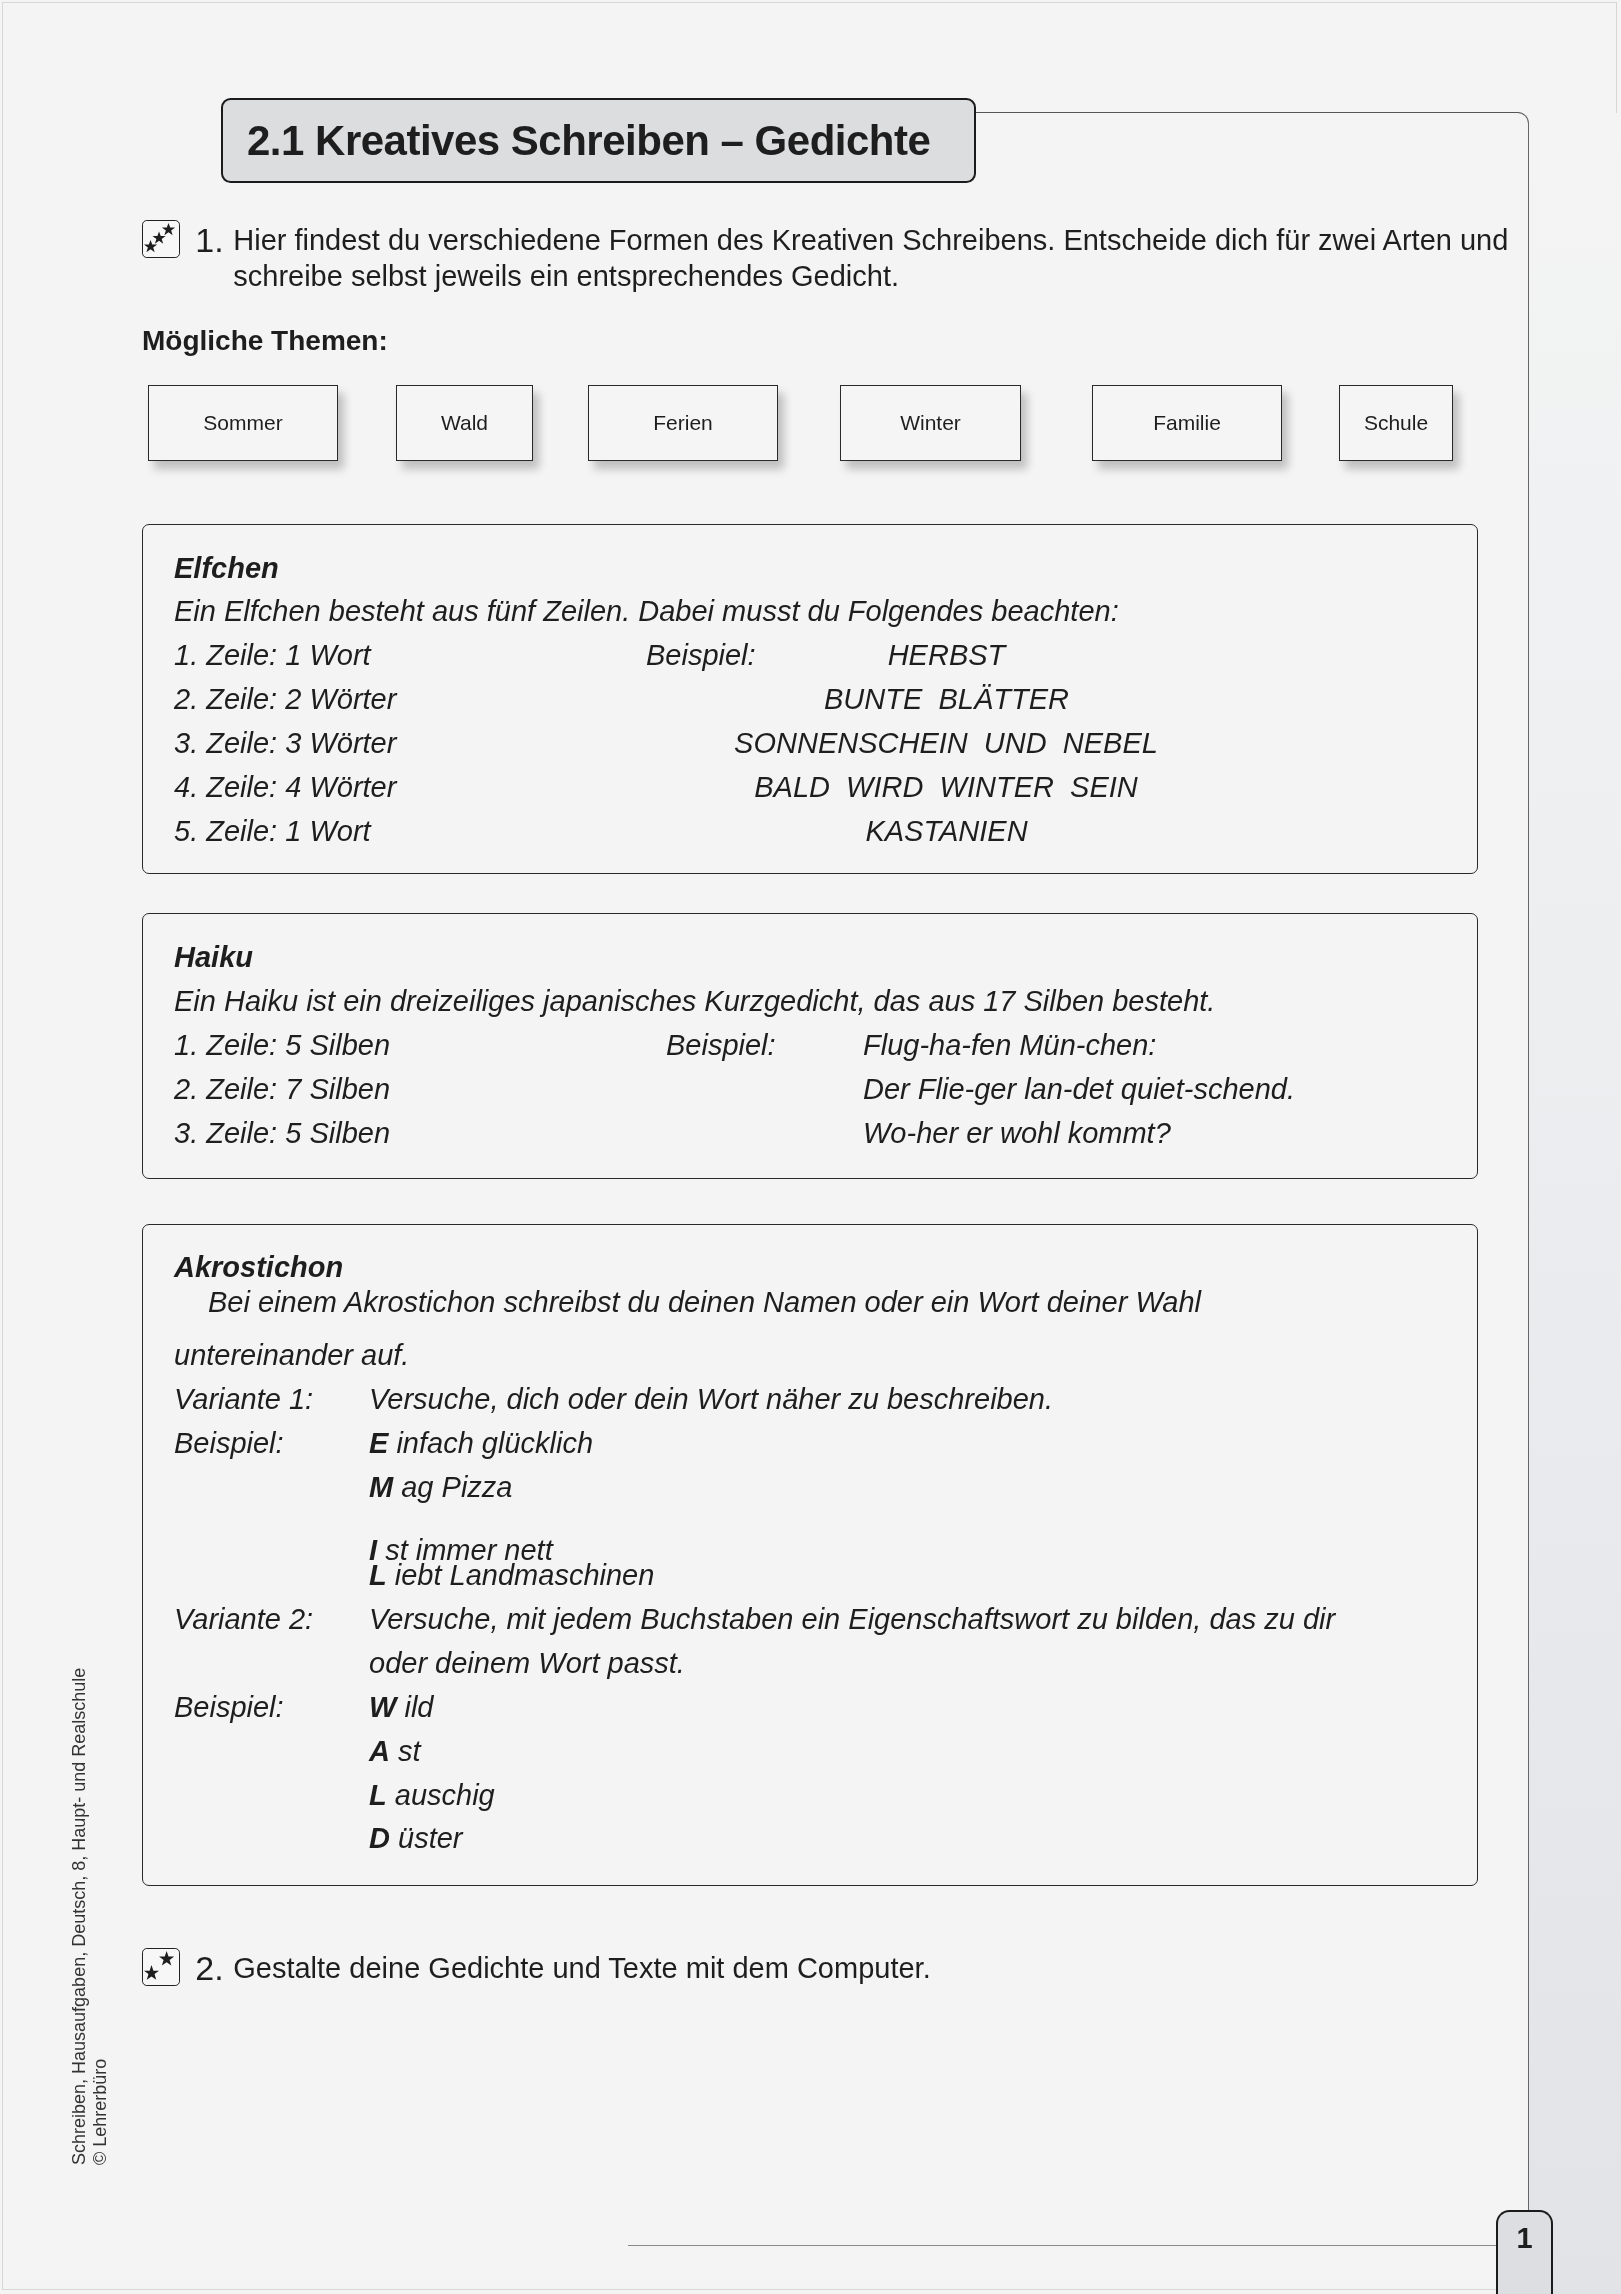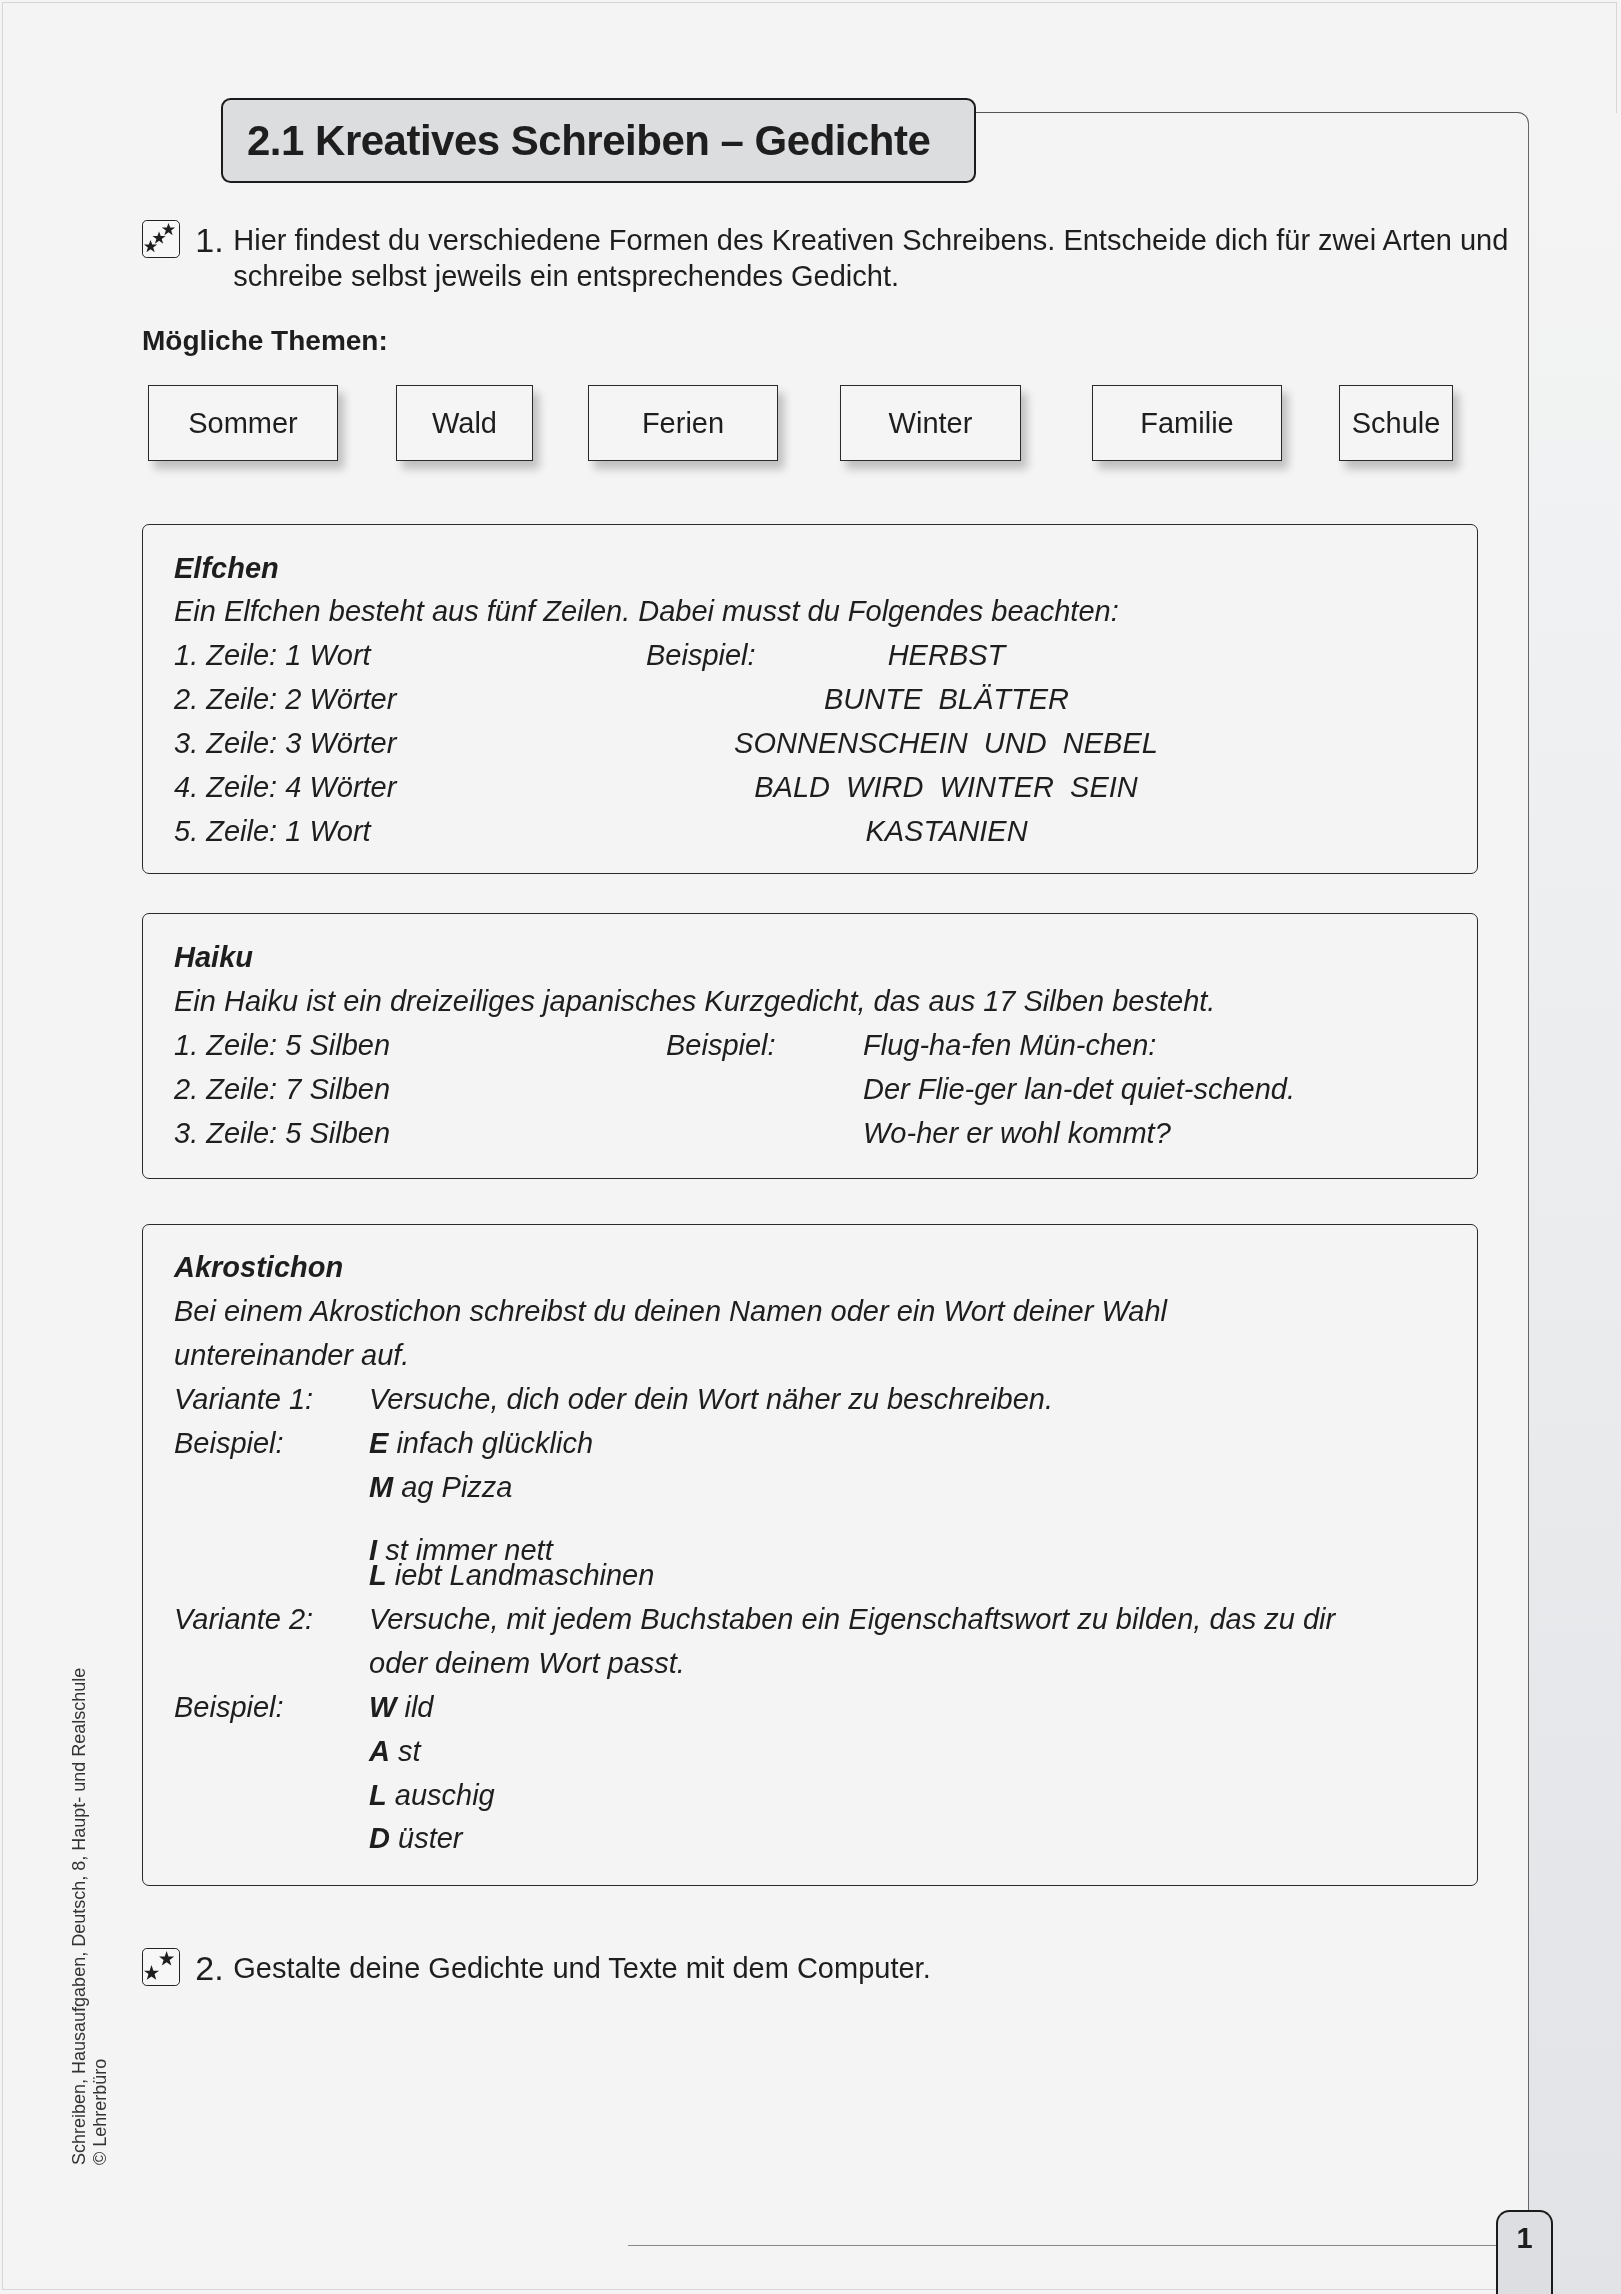--- a/index.html
+++ b/index.html
@@ -50,21 +50,21 @@
   .task-num { font-size: 34px; margin-left: 15.3px; margin-right: 9.6px; line-height: 36px; }
   .task-text { width: 1281px; }
   .themes-label {
     position: absolute; left: 142px; top: 325px; font-size: 28px; font-weight: bold;
   }
   .topic {
     position: absolute; top: 385px; height: 76px; box-sizing: border-box;
     border: 1.9px solid #2a2a2a; background: #f5f5f5;
     box-shadow: 5.7px 7.6px 8.6px rgba(0,0,0,0.22);
     display: flex; align-items: center; justify-content: center;
-    font-size: 29px;
+    font-size: 21px;
   }
   .info-box {
     position: absolute; left: 142px; width: 1336px; box-sizing: border-box;
     border: 1.9px solid #2a2a2a; border-radius: 7px; background: #f4f4f4; font-style: italic;
   }
   .row {
     position: absolute; left: 31px; font-size: 29px; line-height: 34px; white-space: nowrap;
   }
   .box-title { font-weight: bold; }
   .ex { position: absolute; font-size: 29px; line-height: 34px; white-space: nowrap; }
@@ -127,21 +127,21 @@
   <div class="row" style="top:158px;">2. Zeile: 7 Silben</div>
   <div class="row" style="top:202px;">3. Zeile: 5 Silben</div>
   <div class="ex" style="left:523px; top:114px;">Beispiel:</div>
   <div class="ex" style="left:720px; top:114px;">Flug-ha-fen Mün-chen:</div>
   <div class="ex" style="left:720px; top:158px;">Der Flie-ger lan-det quiet-schend.</div>
   <div class="ex" style="left:720px; top:202px;">Wo-her er wohl kommt?</div>
 </div>
 
 <div class="info-box" style="top:1224px; height:662px;">
   <div class="row box-title" style="top:25px;">Akrostichon</div>
-  <div class="row" style="top:69px;">Bei einem Akrostichon schreibst du deinen Namen oder ein Wort deiner Wahl</div>
+  <div class="row" style="top:60px;margin-left:34px;">Bei einem Akrostichon schreibst du deinen Namen oder ein Wort deiner Wahl</div>
   <div class="row" style="top:113px;">untereinander auf.</div>
 
   <div class="row" style="top:157px;">Variante 1:</div>
   <div class="ex" style="left:226px; top:157px;">Versuche, dich oder dein Wort näher zu beschreiben.</div>
   <div class="row" style="top:201px;">Beispiel:</div>
   <div class="ex" style="left:226px; top:201px;"><span class="ac-letter">E</span> <span>infach glücklich</span></div>
   <div class="ex" style="left:226px; top:245px;"><span class="ac-letter">M</span> <span>ag Pizza</span></div>
   <div class="ex" style="left:226px; top:289px;margin-top:19px;"><span class="ac-letter">I</span> <span>st immer nett</span></div>
   <div class="ex" style="left:226px; top:333px;"><span class="ac-letter">L</span> <span>iebt Landmaschinen</span></div>
 

